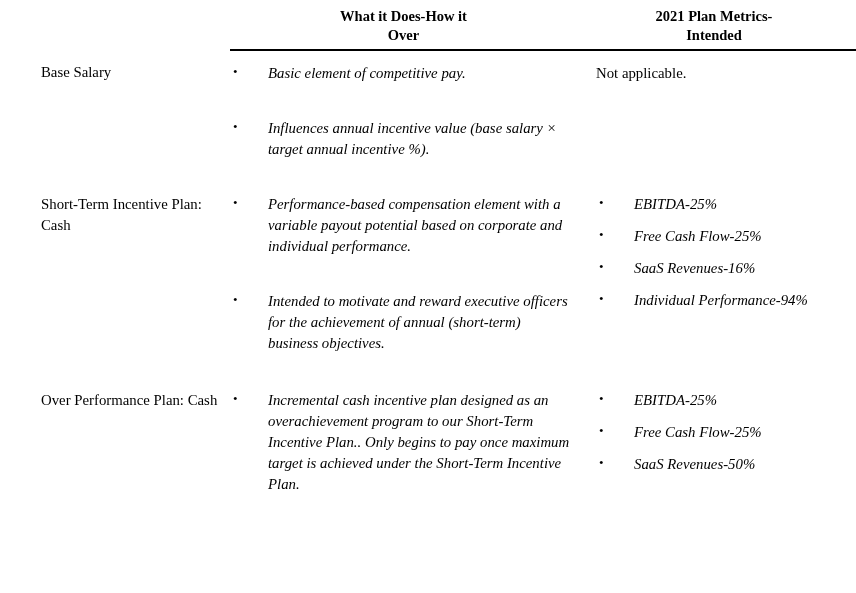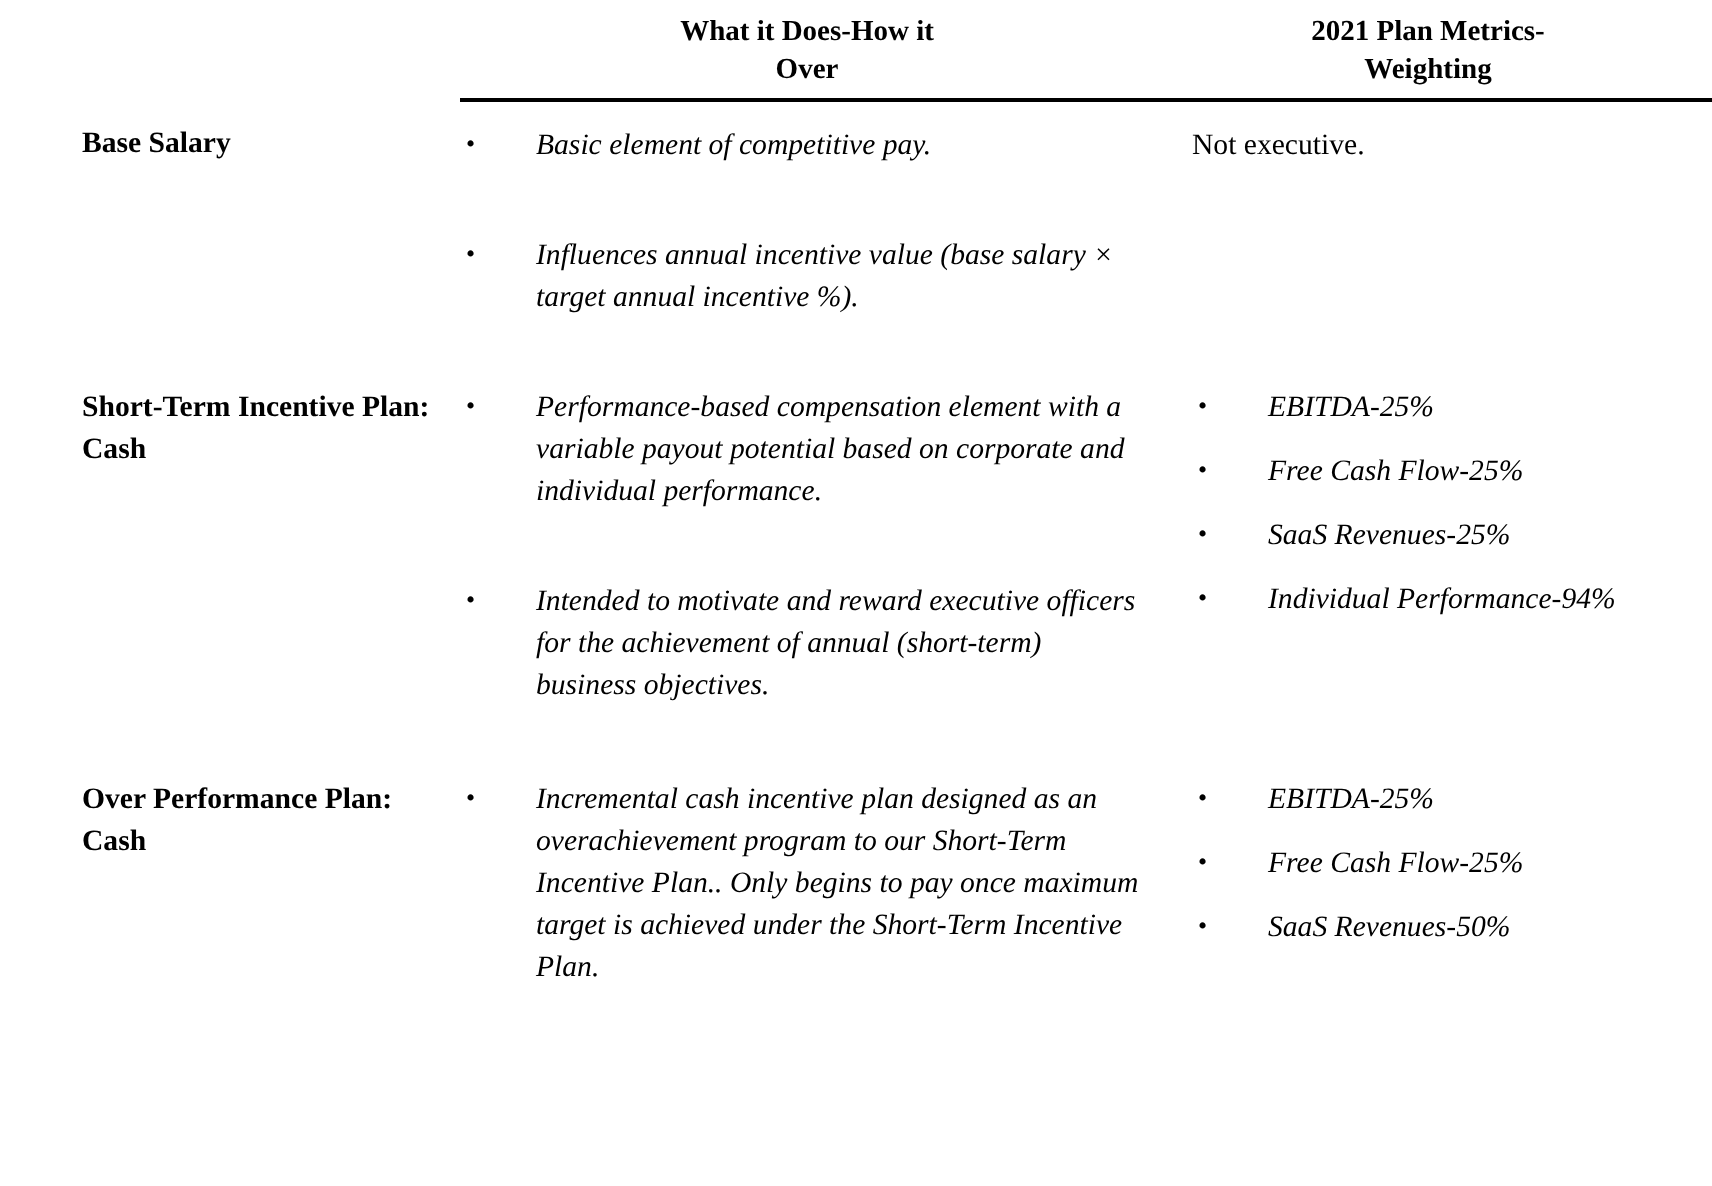--- a/index.html
+++ b/index.html
@@ -63,21 +63,21 @@
 
   
   tbody td {
     padding: 0;
     vertical-align: top;
     font-size: 14.8px;
     line-height: 1.42;
   }
 
   td.c-element {
-    font-weight: bold;
+    font-weight: normal;
     padding: 11px 10px 0 41px;
   }
   td.c-works {
     padding: 11px 14px 0 0;
   }
   td.c-metrics {
     padding: 11px 6px 0 11px;
   }
 
   
@@ -138,21 +138,21 @@
         <th class="h-element"></th>
         <th class="h-works">
           <span class="hdr-inner" style="display:block;">
             <span>What it Does-How it</span><br>
             <span>Over</span>
           </span>
         </th>
         <th class="h-metrics">
           <span class="hdr-inner" style="display:block;">
             <span>2021 Plan Metrics-</span><br>
-            <span>Weighting</span>
+            <span>Intended</span>
           </span>
         </th>
       </tr>
     </thead>
 
     <tbody>
 
       <tr class="row-base">
         <td class="c-element">Base Salary</td>
         <td class="c-works">
@@ -161,21 +161,21 @@
               <span class="bullet-mark">•</span>
               <span class="bullet-text">Basic element of competitive pay.</span>
             </li>
             <li>
               <span class="bullet-mark">•</span>
               <span class="bullet-text">Influences annual incentive value (base salary × target annual incentive %).</span>
             </li>
           </ul>
         </td>
         <td class="c-metrics">
-          <span class="plain-text">Not executive.</span>
+          <span class="plain-text">Not applicable.</span>
         </td>
       </tr>
 
       <tr class="row-sti">
         <td class="c-element">Short-Term Incentive Plan: Cash</td>
         <td class="c-works">
           <ul class="bullets spaced">
             <li>
               <span class="bullet-mark">•</span>
               <span class="bullet-text">Performance-based compensation element with a variable payout potential based on corporate and individual performance.</span>
@@ -191,21 +191,21 @@
             <li>
               <span class="bullet-mark">•</span>
               <span class="bullet-text">EBITDA-25%</span>
             </li>
             <li>
               <span class="bullet-mark">•</span>
               <span class="bullet-text">Free Cash Flow-25%</span>
             </li>
             <li>
               <span class="bullet-mark">•</span>
-              <span class="bullet-text">SaaS Revenues-25%</span>
+              <span class="bullet-text">SaaS Revenues-16%</span>
             </li>
             <li>
               <span class="bullet-mark">•</span>
               <span class="bullet-text">Individual Performance-94%</span>
             </li>
           </ul>
         </td>
       </tr>
 
       <tr class="row-opp">

